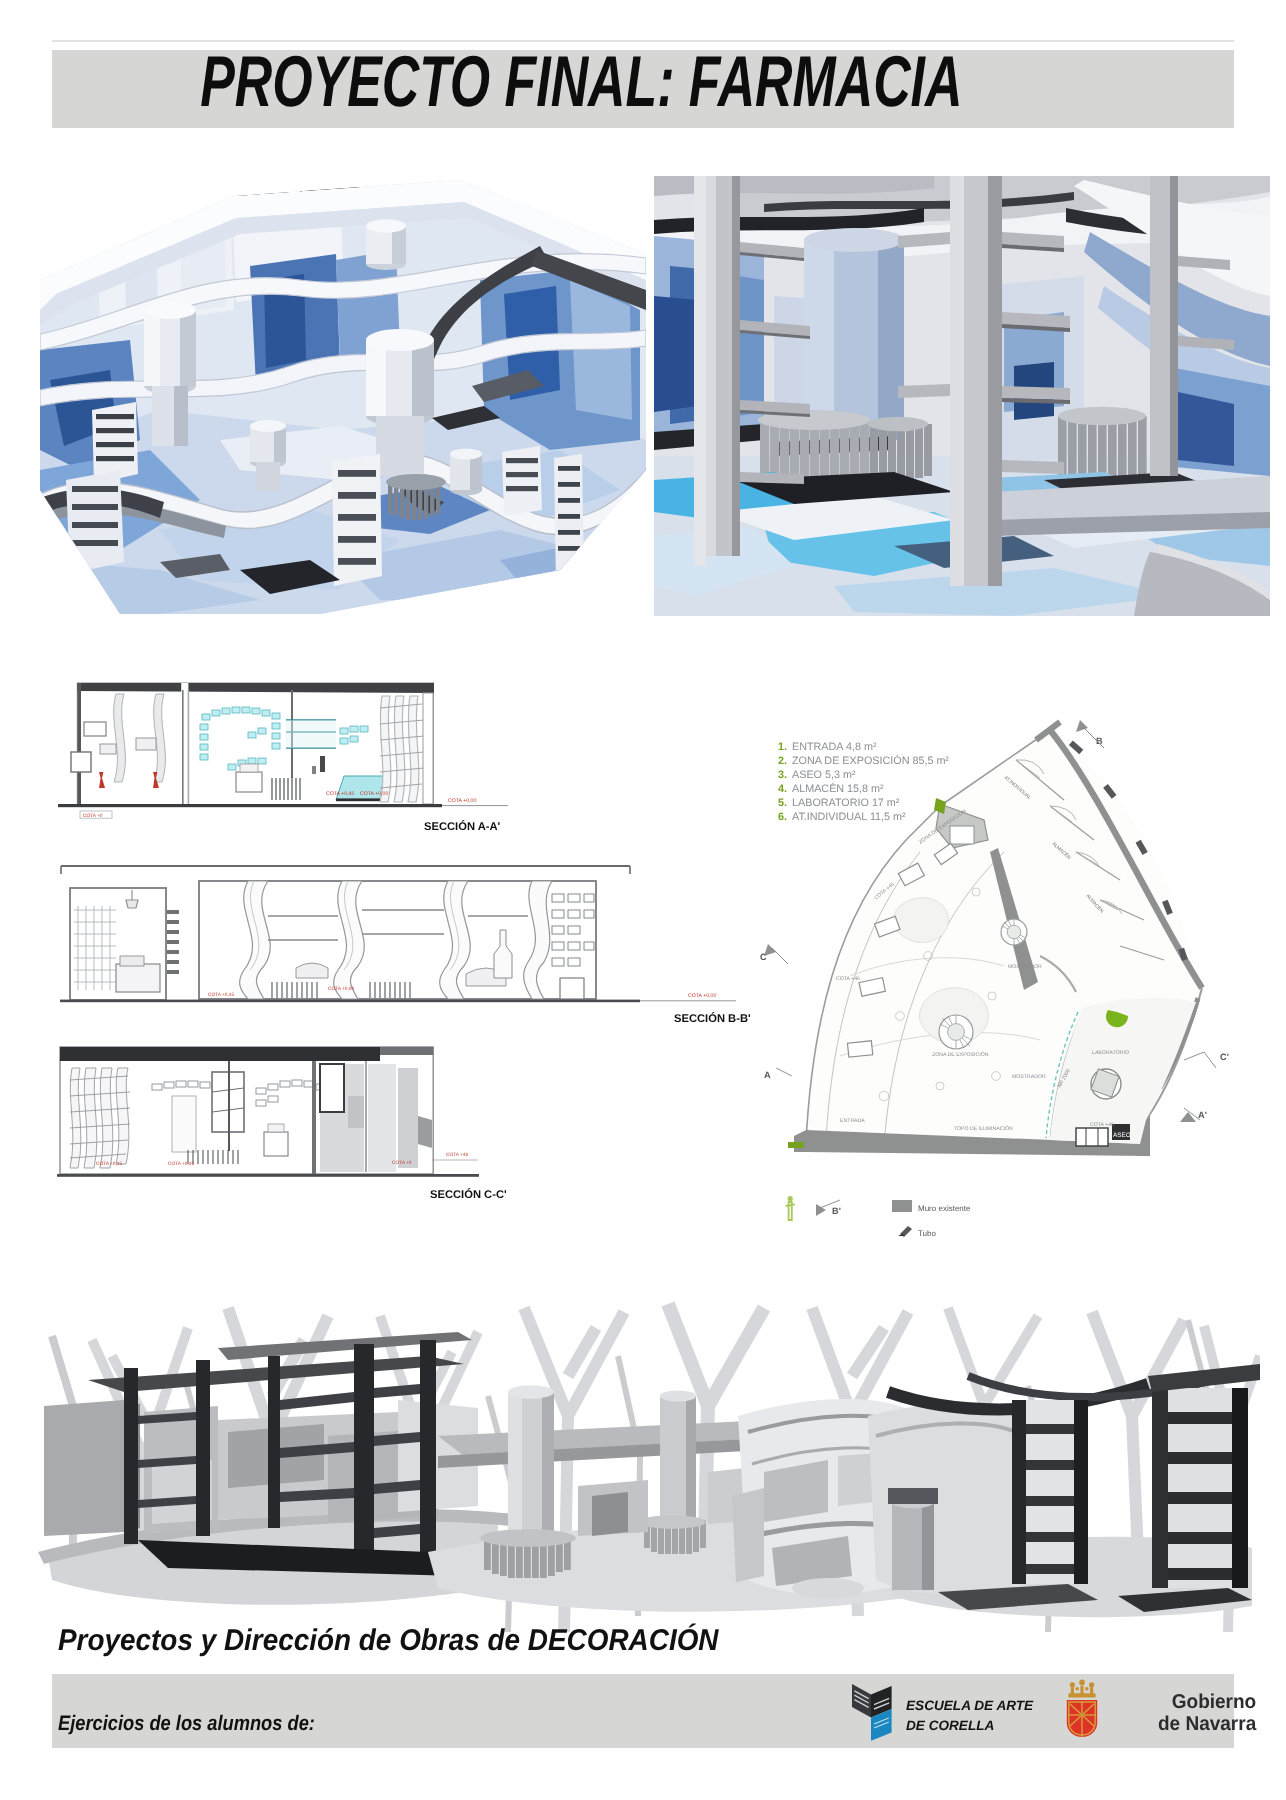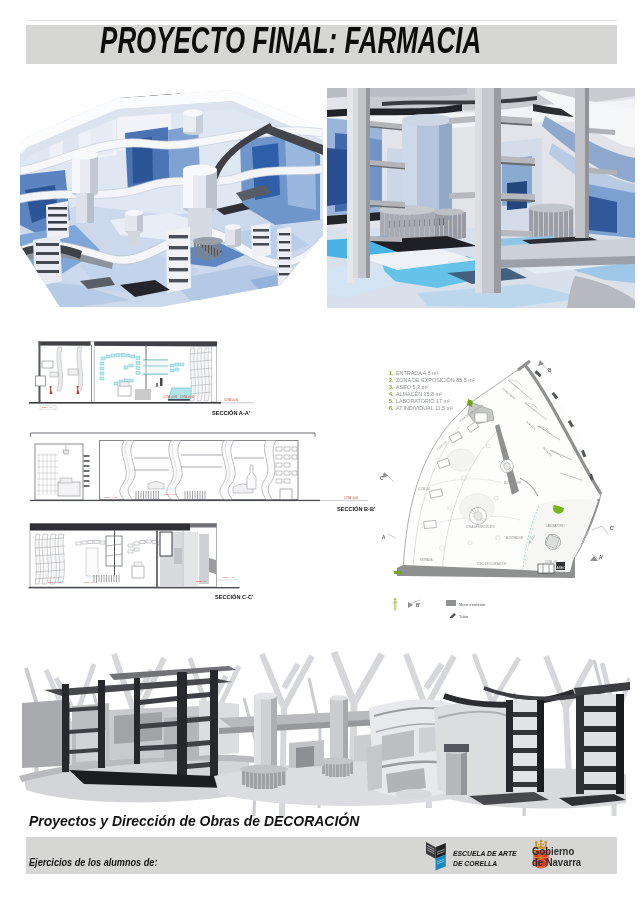--- a/index.html
+++ b/index.html
@@ -1046,13 +1046,13 @@
 <path d="M9,11.6 v17.8"></path>
 <path d="M1.9,18.5 h14.2"></path>
 <path d="M3,13 l12,11"></path>
 <path d="M15,13 l-12,11"></path>
 <path d="M2.4,12 h13.2 v10.4 a6.6,6.1 0 0 1 -13.2,0 Z"></path>
 </g>
 <circle cx="9" cy="18.5" r="1.1" fill="#c89231"></circle>
 </svg>
 </div>
 
-<div class="abs" style="left:532px;top:847px;"><span style="display:inline-block;transform:scaleX(0.95);transform-origin:left;font-size:10px;line-height:10.6px;font-weight:bold;color:#2c2c2e;white-space:nowrap;">Gobierno<br>de Navarra</span></div>
+<div class="abs" style="left:579px;top:847px;text-align:right;"><span style="display:inline-block;transform:scaleX(0.95);transform-origin:left;font-size:10px;line-height:10.6px;font-weight:bold;color:#2c2c2e;white-space:nowrap;">Gobierno<br>de Navarra</span></div>
 
 </body></html>

